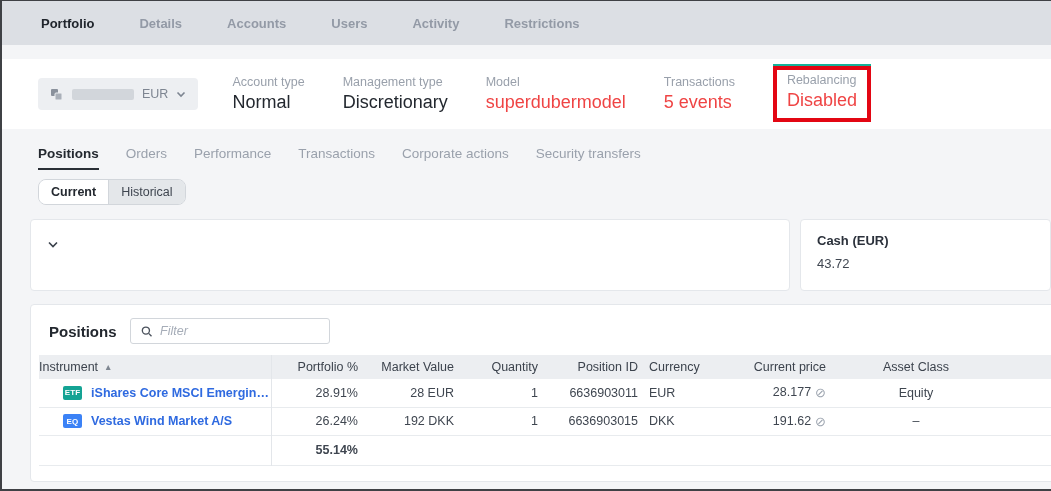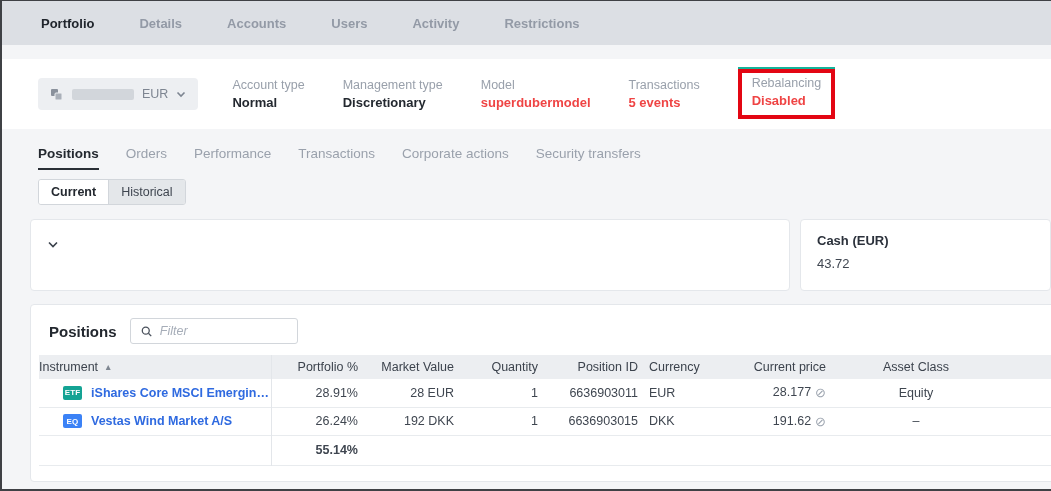--- a/index.html
+++ b/index.html
@@ -32,21 +32,21 @@
   .acct-pill {
     display:flex; align-items:center; gap:8px;
     background:#edeff2; border-radius:4px;
     padding:9px 12px; min-width:146px; cursor:pointer;
   }
   .redacted { width:62px; height:11px; background:#d2d6db; border-radius:2px; }
   .acct-cur { font-size:12.5px; color:#7d8591; }
   .chev { stroke:#7d8591; stroke-width:1.6; fill:none; }
   .fields { display:flex; align-items:center; margin-left:34px; gap:38px; }
   .field .lbl { font-size:12.5px; color:#99a0ab; margin-bottom:3px; white-space:nowrap; }
-  .field .val { font-size:13px; font-weight:bold; color:#23282f; white-space:nowrap; }
+  .field .val { font-size:18px; font-weight:normal; color:#23282f; white-space:nowrap; }
   .field .val.link { color:#ef4444; cursor:pointer; }
   .highlight-box {
     border:4px solid #e30613;
     padding:3px 10px 7px 10px;
     position:relative;
   }
   .highlight-box::before {
     content:""; position:absolute; left:-4px; right:-4px; top:-6px;
     height:2px; background:#14b39a;
   }
@@ -56,21 +56,21 @@
     display:flex; gap:27px; padding:17px 0 0 36px; font-size:13.5px;
   }
   .section-tabs .stab { color:#9aa1ac; cursor:pointer; padding-bottom:7px; white-space:nowrap; }
   .section-tabs .stab.active {
     color:#23282f; font-weight:bold; border-bottom:2px solid #2a2f36;
   }
 
   
   .toggle {
     display:inline-flex; margin:9px 0 0 36px;
-    border:1px solid #d2d6db; border-radius:3px; overflow:hidden;
+    border:1px solid #d2d6db; border-radius:8px; overflow:hidden;
     font-size:12.5px;
   }
   .toggle .seg { padding:5px 12px; cursor:pointer; background:#e4e7ea; color:#3f4650; }
   .toggle .seg.active { background:#ffffff; color:#23282f; font-weight:bold; border-right:1px solid #d2d6db; }
 
   
   .cards { display:flex; gap:10px; margin:14px 0 0 28px; }
   .card {
     background:#ffffff; border:1px solid #e4e7eb; border-radius:4px;
     padding:13px 16px; height:72px; display:flex; justify-content:space-between;
@@ -86,21 +86,21 @@
   .panel {
     margin:13px 0 0 28px; width:1390px;
     background:#ffffff; border:1px solid #e4e7eb; border-radius:4px;
     padding:10px 8px 15px 8px;
   }
   .panel-header { display:flex; align-items:center; gap:13px; padding:3px 0 11px 10px; }
   .panel-title { font-size:15px; font-weight:bold; color:#23282f; }
   .filter-box {
     display:flex; align-items:center; gap:8px;
     border:1px solid #d2d6db; border-radius:3px;
-    padding:0 10px; width:168px; height:26px; background:#fff;
+    padding:0 10px; width:200px; height:26px; background:#fff;
   }
   .filter-box input {
     border:none; outline:none; width:100%; font-size:12.5px;
     font-family:"Liberation Sans", sans-serif; color:#3f4650; background:transparent;
   }
   .filter-box input::placeholder { font-style:italic; color:#a6adb8; }
 
   table { border-collapse:collapse; width:100%; font-size:12.5px; table-layout:fixed; }
   thead tr { background:#eceef1; height:24px; }
   th { font-weight:normal; color:#3c434d; }

